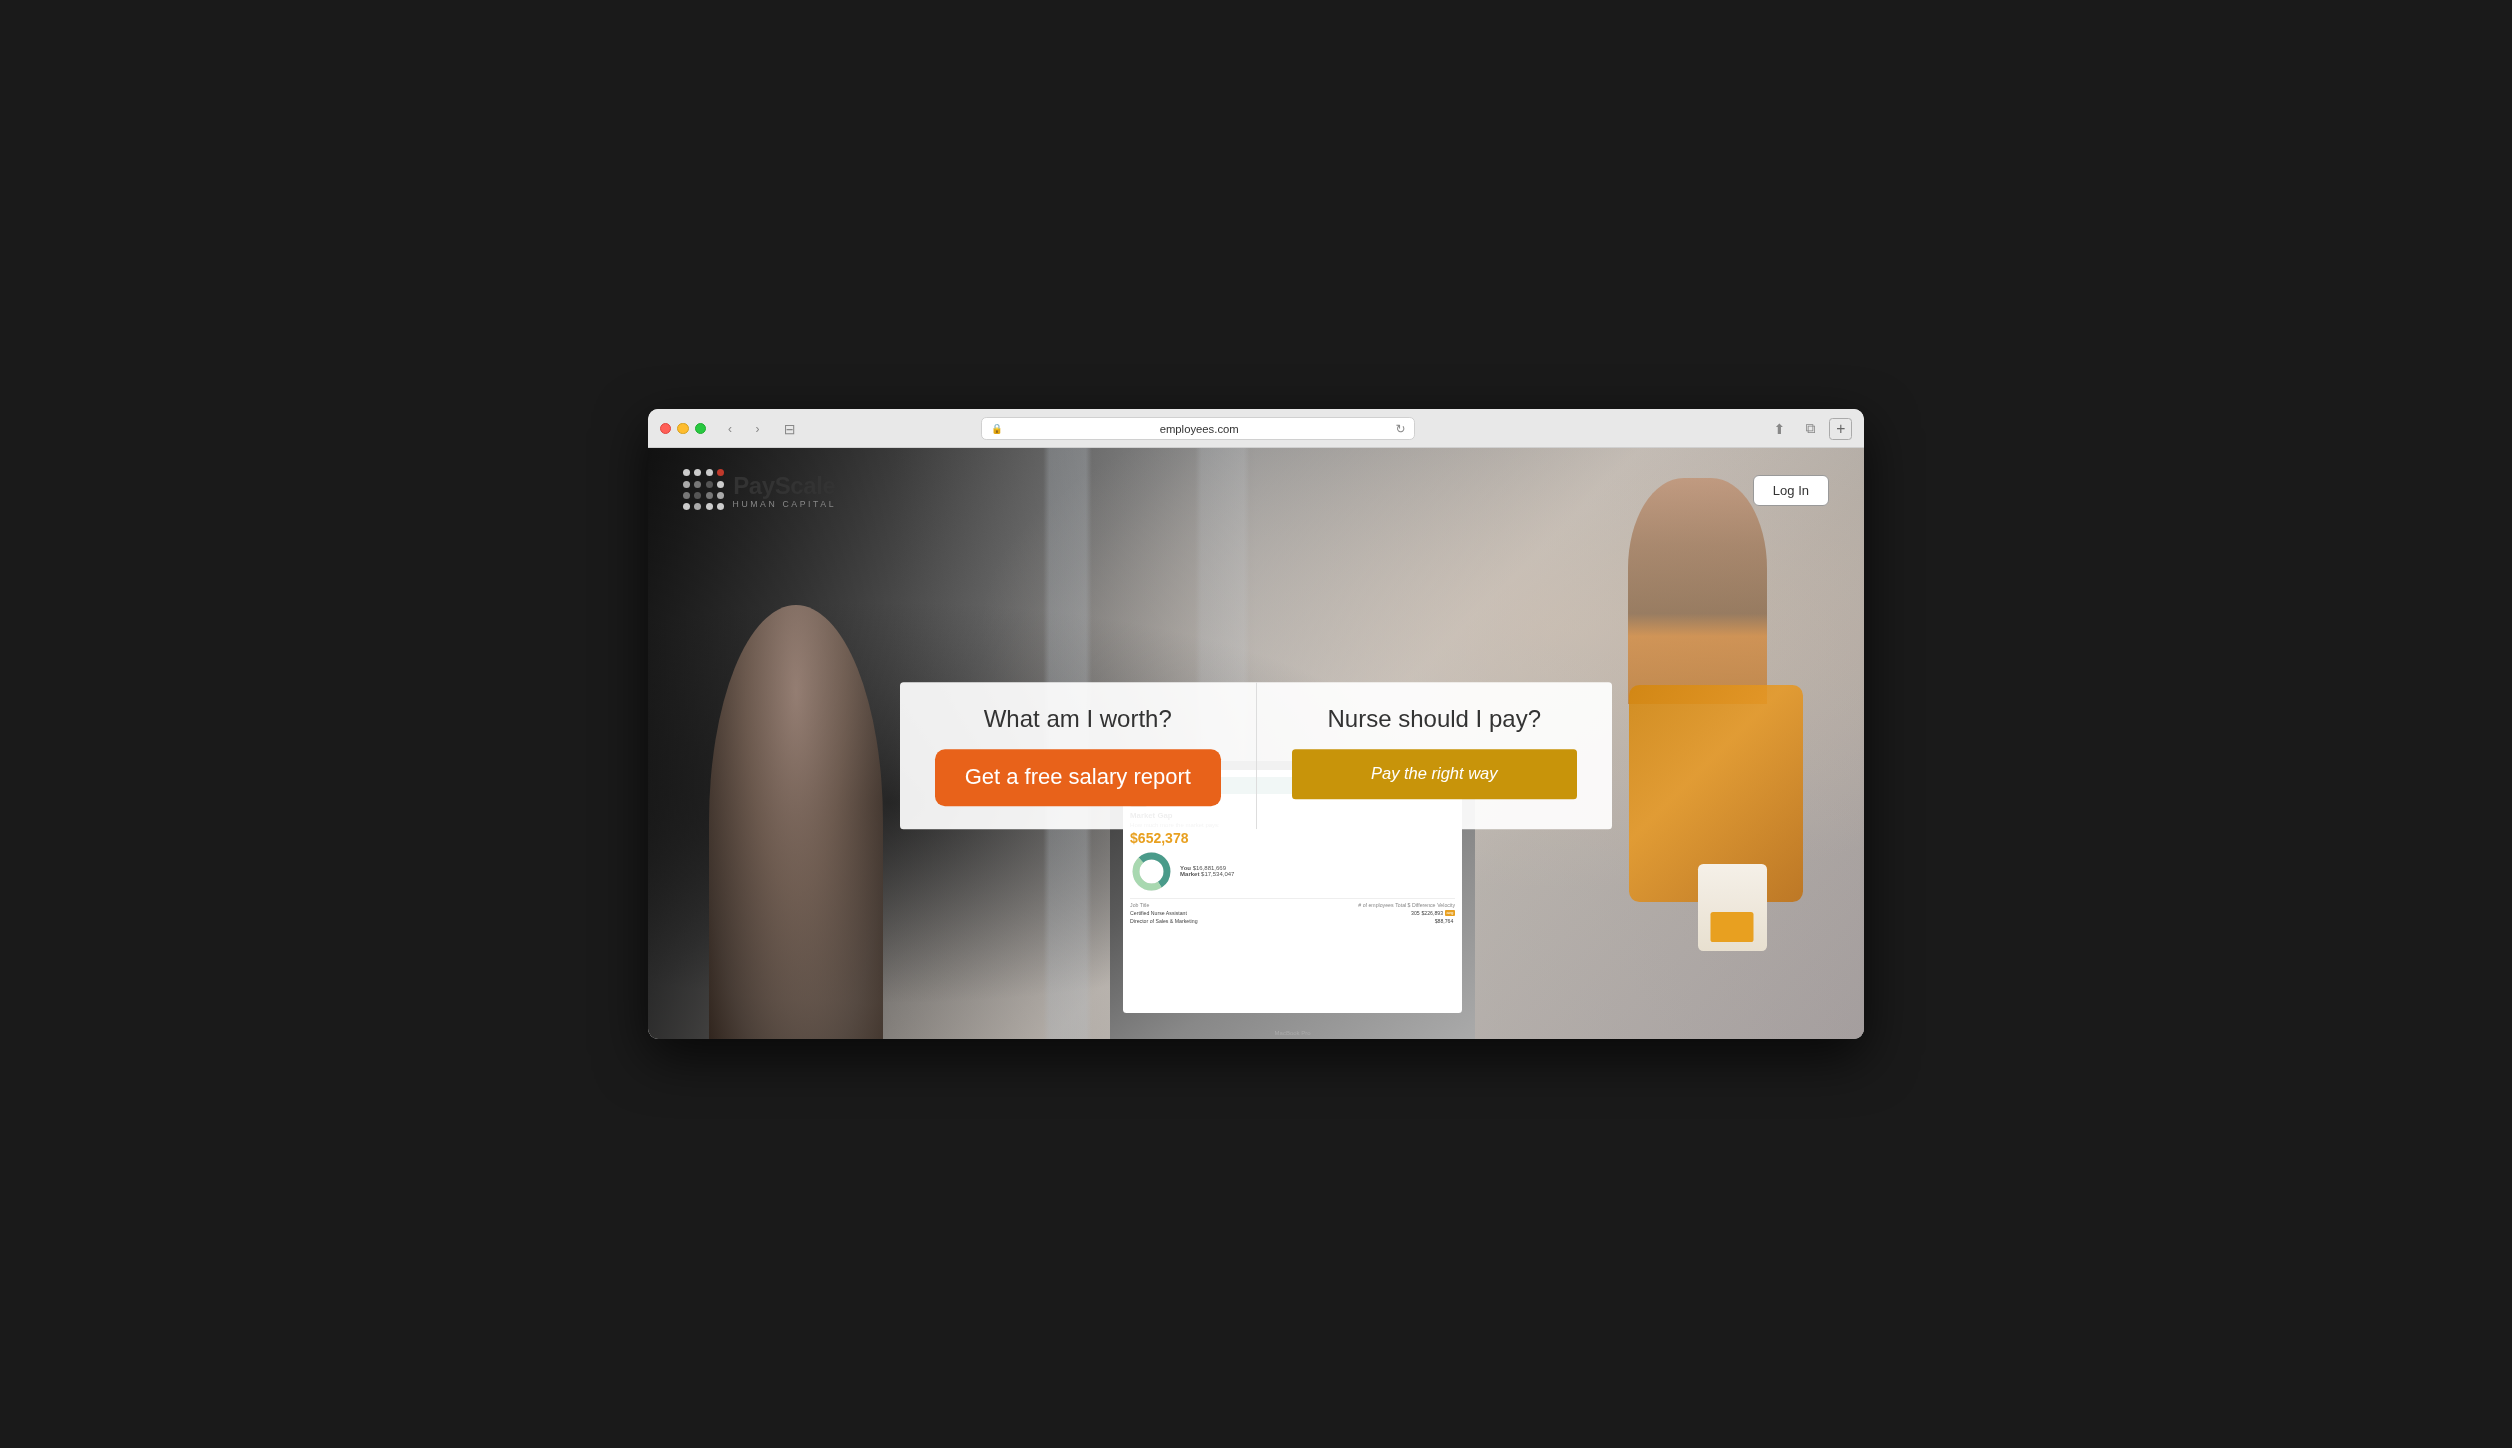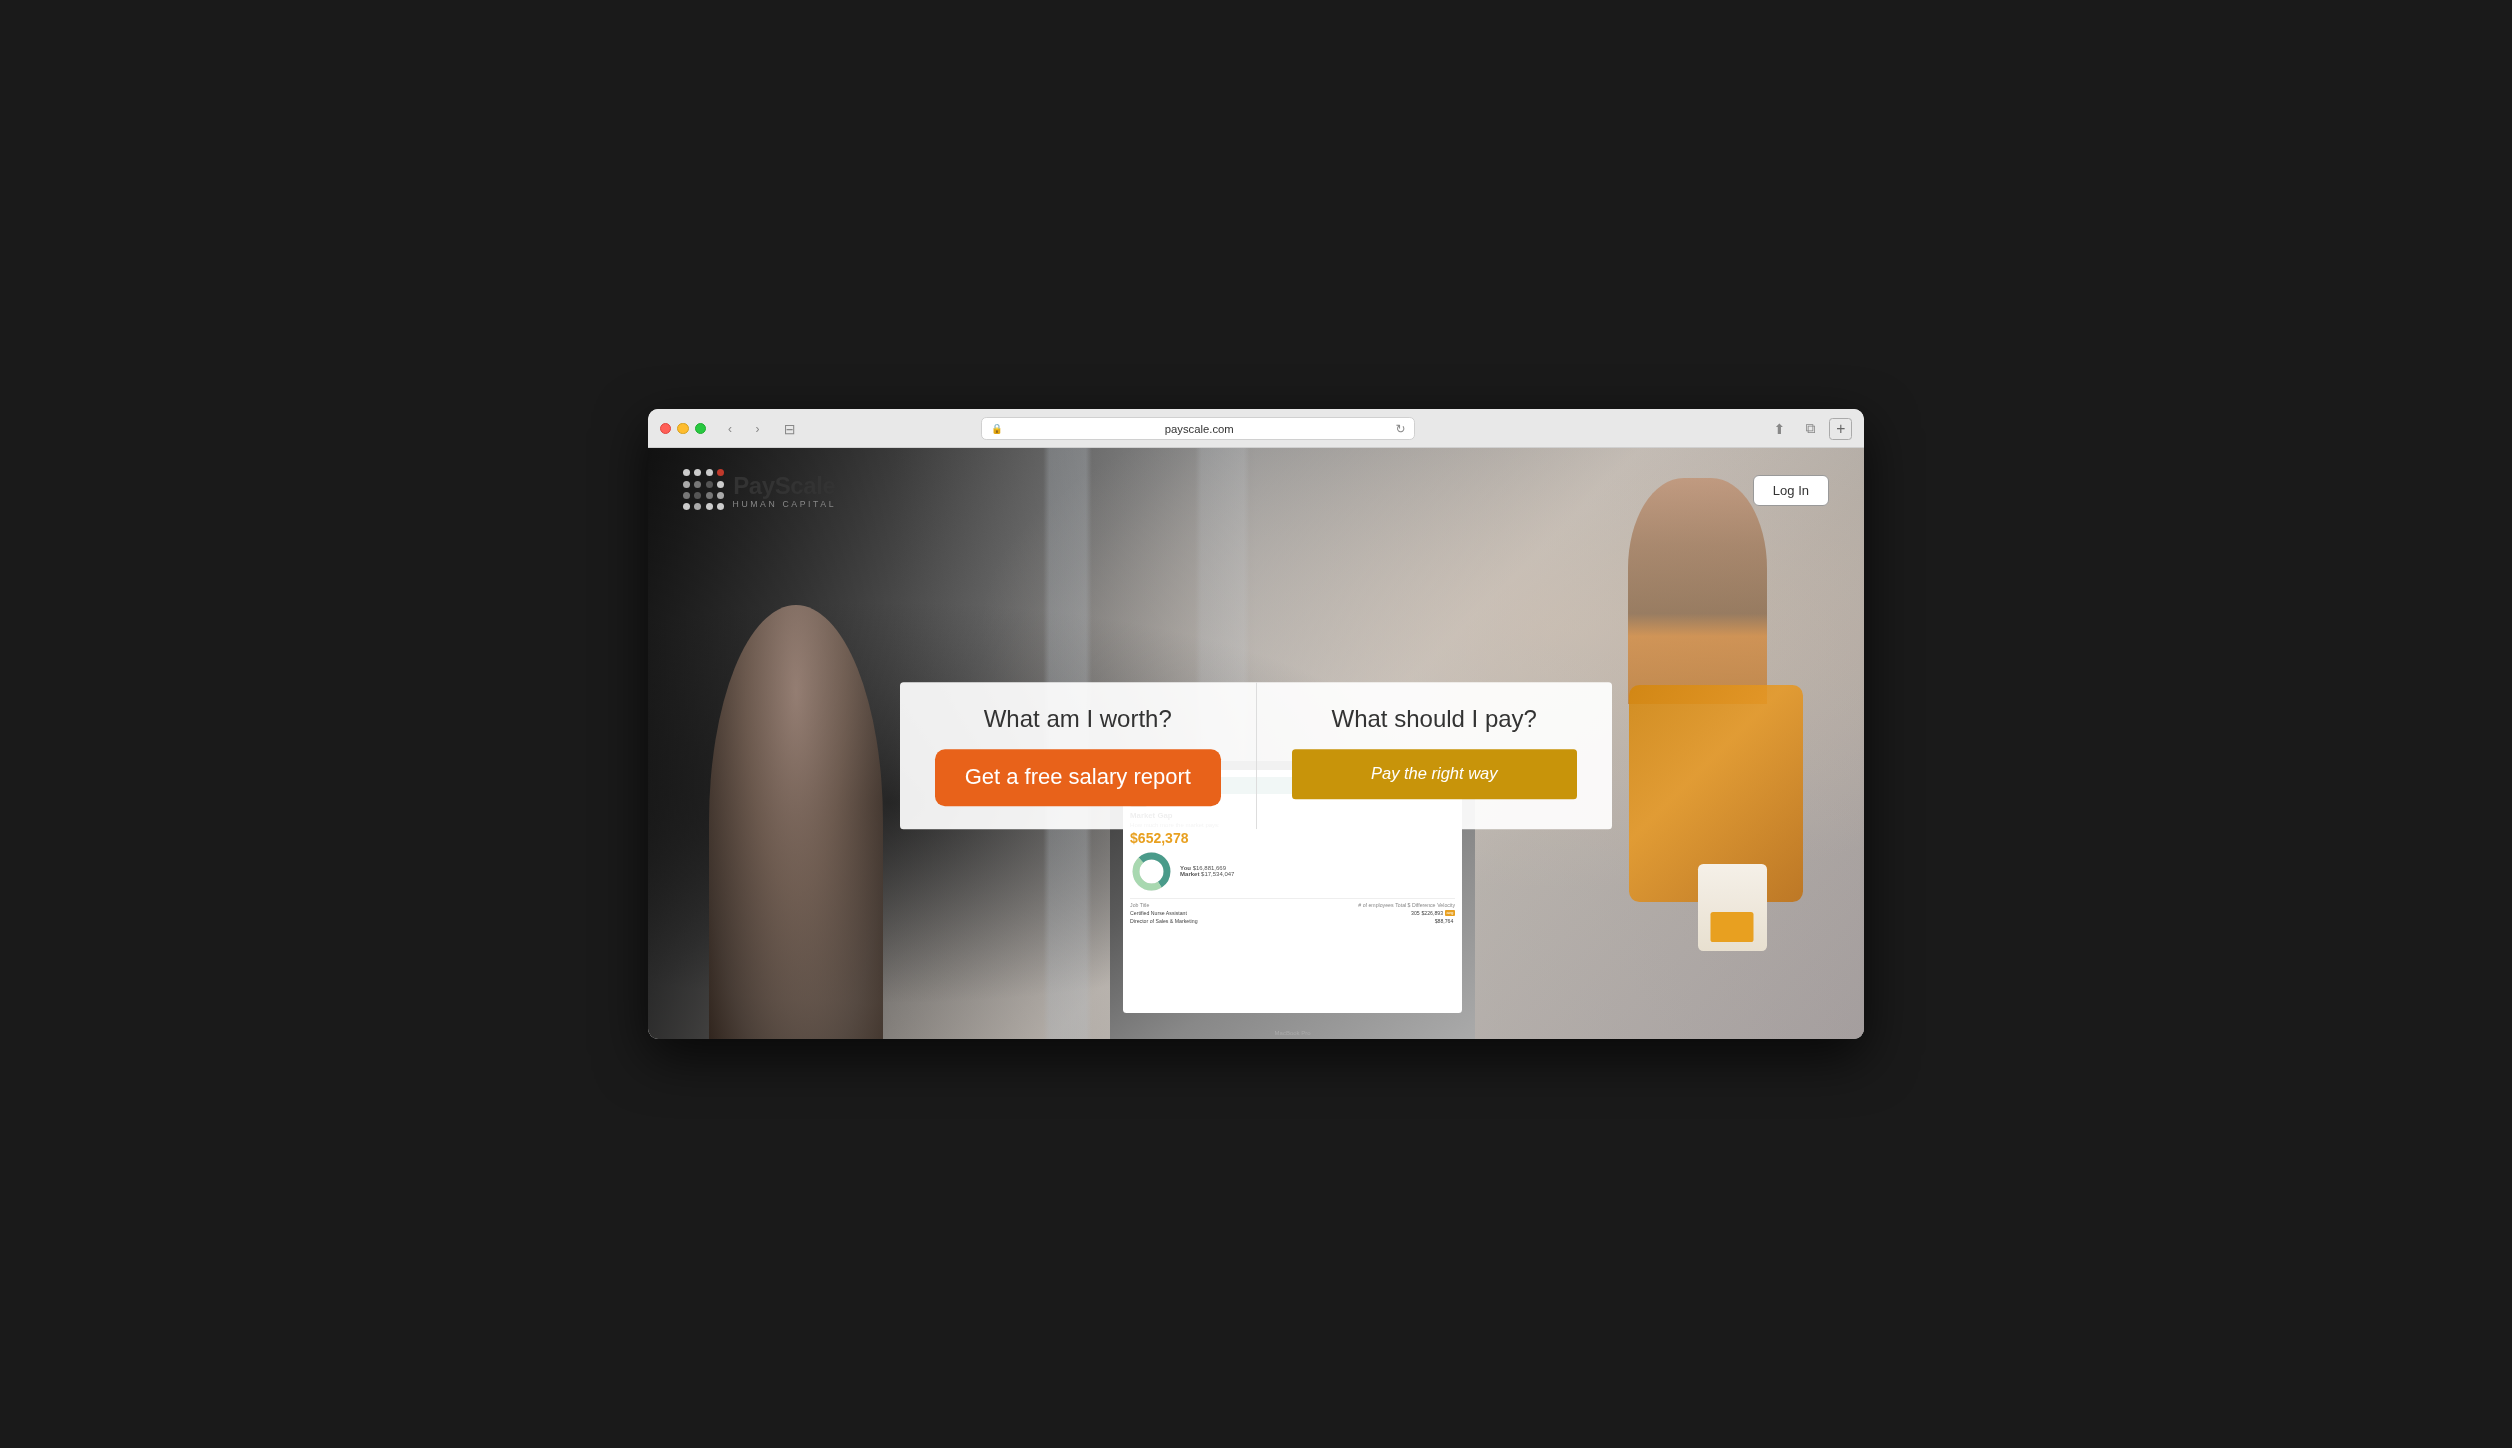--- a/index.html
+++ b/index.html
@@ -469,21 +469,21 @@
       <div class="traffic-light tl-yellow"></div>
       <div class="traffic-light tl-green"></div>
     </div>
     <div class="nav-buttons">
       <div class="nav-btn">‹</div>
       <div class="nav-btn">›</div>
     </div>
     <div class="sidebar-btn">⊟</div>
     <div class="address-bar">
       <span class="lock-icon">🔒</span>
-      <span class="address-text">payscale.com</span>
+      <span class="address-text">employees.com</span>
       <span class="refresh-btn">↻</span>
     </div>
     <div class="browser-actions">
       <div class="action-btn">⬆</div>
       <div class="action-btn">⧉</div>
       <div class="new-tab-btn">+</div>
     </div>
   </div>
 
   <div class="page-content">
@@ -575,19 +575,19 @@
       </div>
       <button class="login-btn">Log In</button>
     </div>
 
     <div class="cta-container">
       <div class="cta-panel">
         <div class="cta-question">What am I worth?</div>
         <button class="cta-btn-orange">Get a free salary report</button>
       </div>
       <div class="cta-panel">
-        <div class="cta-question">What should I pay?</div>
+        <div class="cta-question">Nurse should I pay?</div>
         <button class="cta-btn-gold">Pay the right way</button>
       </div>
     </div>
   </div>
 </div>
 
 
 </body></html>

